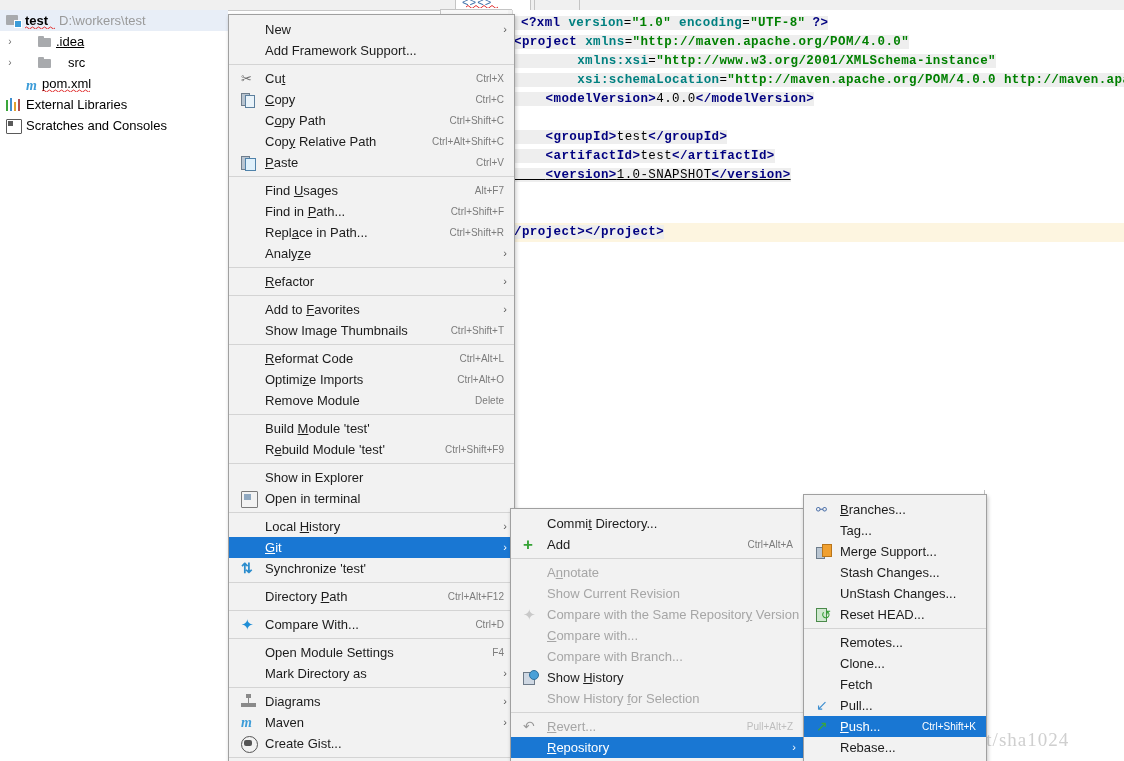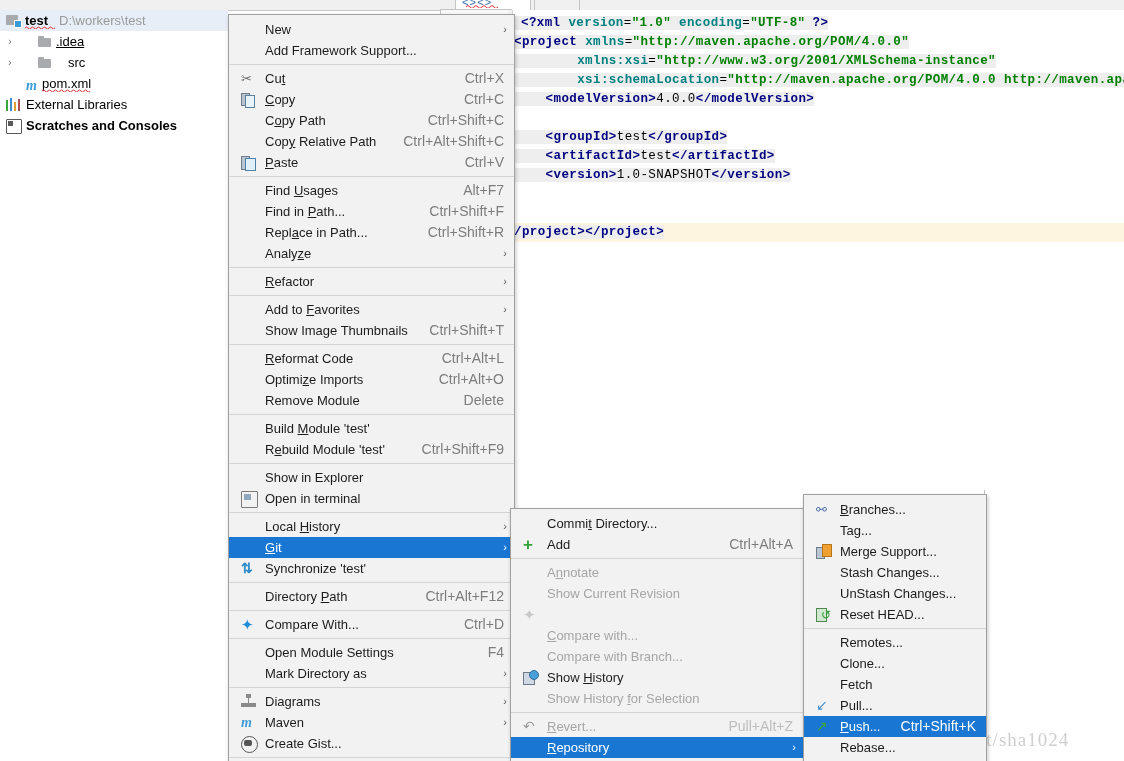--- a/index.html
+++ b/index.html
@@ -50,21 +50,21 @@
   .pi{color:#000080;font-weight:bold;padding-left:7px;}
   .hl{background:#eeeeee;}
   .lastline{position:absolute;left:0;width:616px;height:19px;background:#fdf5e0;}
 
   
   .menu{position:absolute;background:#f2f2f2;border:1px solid #a0a0a0;box-shadow:1px 2px 4px rgba(0,0,0,.22);}
   .mi{position:relative;height:21px;line-height:21px;white-space:nowrap;font-size:13px;color:#1c1c1c;}
   .mi.on{background:#1977d3;color:#ffffff;}
   .mi.dis{color:#a6a6a6;}
   .mi .lbl{position:absolute;left:36px;top:0;}
-  .mi .sc{position:absolute;right:10px;top:0;color:#7c7c7c;font-size:14px;}
+  .mi .sc{position:absolute;right:10px;top:0;color:#7c7c7c;font-size:10px;}
   .mi.on .sc{color:#ffffff;}
   .mi.dis .sc{color:#bdbdbd;}
   .mi .arr{position:absolute;right:7px;top:0;color:#5a5a5a;font-size:11px;}
   .mi.on .arr{color:#ffffff;}
   .sep{height:1px;background:#d4d4d4;margin:3px 0;}
   .ico{position:absolute;left:12px;top:3px;width:15px;height:15px;}
   u{text-decoration:underline;}
 
   
   .ic-scissors{color:#6e6e6e;font-size:13px;line-height:15px;}
@@ -147,36 +147,36 @@
         <span class="lib-ico" style="left:6px;">
           <i style="left:0;height:11px;background:#3aa63a;"></i>
           <i style="left:4px;height:13px;background:#3f8fd0;"></i>
           <i style="left:8px;height:9px;background:#e0a030;"></i>
           <i style="left:12px;height:12px;background:#b05050;"></i>
         </span>
         <span class="tlabel" style="left:26px;">External Libraries</span>
       </div>
       <div class="tree-row">
         <span class="scratch-ico" style="left:6px;"></span>
-        <span class="tlabel" style="left:26px;font-weight:bold;">Scratches and Consoles</span>
+        <span class="tlabel" style="left:26px;">Scratches and Consoles</span>
       </div>
     </div>
 </div>
 
 <div class="editor">
   <div class="gutter"></div>
   <div id="editor-lines">
       <div class="xline" style="top:4px;"><span class="hl"><span class="pi">&lt;?xml </span><span class="an">version</span><span class="tx">=</span><span class="av">"1.0"</span><span class="tx"> </span><span class="an">encoding</span><span class="tx">=</span><span class="av">"UTF-8"</span><span class="pi">?&gt;</span></span></div>
       <div class="xline" style="top:23px;"><span class="hl"><span class="tg">&lt;project </span><span class="an">xmlns</span><span class="tx">=</span><span class="av">"http://maven.apache.org/POM/4.0.0"</span></span></div>
       <div class="xline" style="top:42px;"><span class="hl">&nbsp;&nbsp;&nbsp;&nbsp;&nbsp;&nbsp;&nbsp;&nbsp;<span class="an">xmlns:xsi</span><span class="tx">=</span><span class="av">"http://www.w3.org/2001/XMLSchema-instance"</span></span></div>
       <div class="xline" style="top:61px;"><span class="hl">&nbsp;&nbsp;&nbsp;&nbsp;&nbsp;&nbsp;&nbsp;&nbsp;<span class="an">xsi:schemaLocation</span><span class="tx">=</span><span class="av">"http://maven.apache.org/POM/4.0.0 http://maven.apache.org/xs</span></span></div>
       <div class="xline" style="top:80px;"><span class="hl">&nbsp;&nbsp;&nbsp;&nbsp;<span class="tg">&lt;modelVersion&gt;</span><span class="tx">4.0.0</span><span class="tg">&lt;/modelVersion&gt;</span></span></div>
       <div class="xline" style="top:118px;"><span class="hl">&nbsp;&nbsp;&nbsp;&nbsp;<span class="tg">&lt;groupId&gt;</span><span class="tx">test</span><span class="tg">&lt;/groupId&gt;</span></span></div>
       <div class="xline" style="top:137px;"><span class="hl">&nbsp;&nbsp;&nbsp;&nbsp;<span class="tg">&lt;artifactId&gt;</span><span class="tx">test</span><span class="tg">&lt;/artifactId&gt;</span></span></div>
-      <div class="xline" style="top:156px;"><span class="hl">&nbsp;&nbsp;&nbsp;&nbsp;<span class="tg">&lt;version&gt;</span><span class="tx">1.0-SNAPSHOT</span><span class="tg">&lt;/version&gt;</span></span></div>
+      <div class="xline" style="top:156px;text-decoration:underline;"><span class="hl">&nbsp;&nbsp;&nbsp;&nbsp;<span class="tg">&lt;version&gt;</span><span class="tx">1.0-SNAPSHOT</span><span class="tg">&lt;/version&gt;</span></span></div>
       <div class="lastline" style="top:213px;"></div>
       <div class="xline" style="top:213px;"><span class="hl"><span class="tg">/project&gt;</span><span class="tg">&lt;/project&gt;</span></span></div>
     </div>
 </div>
 
 <div class="bgframe" style="left:440px;top:21px;width:70px;height:740px;border-right:1px solid #c4c4c4;border-left:1px solid #c4c4c4;border-top:none;border-bottom:none;background:transparent;"></div>
 <div class="bgframe" style="left:984px;top:490px;width:1px;height:260px;background:#c0c0c0;border:none;"></div>
 
 <div class="wm">https://blog. csdn. net/sha1024</div>
 
@@ -336,20 +336,21 @@
     </div>
     <div class="sep"></div>
     <div class="mi dis">
       <span class="lbl">A<u>n</u>notate</span>
     </div>
     <div class="mi dis">
       <span class="lbl">Show Current Revision</span>
     </div>
     <div class="mi dis">
       <span class="ico ic-cmpdis">✦</span>
+      <span class="lbl">Compare with the Same Repositor<u>y</u> Version</span>
     </div>
     <div class="mi dis">
       <span class="lbl"><u>C</u>ompare with...</span>
     </div>
     <div class="mi dis">
       <span class="lbl">Compare with Branch...</span>
     </div>
     <div class="mi">
       <span class="ico ic-hist"></span>
       <span class="lbl">Show <u>H</u>istory</span>

